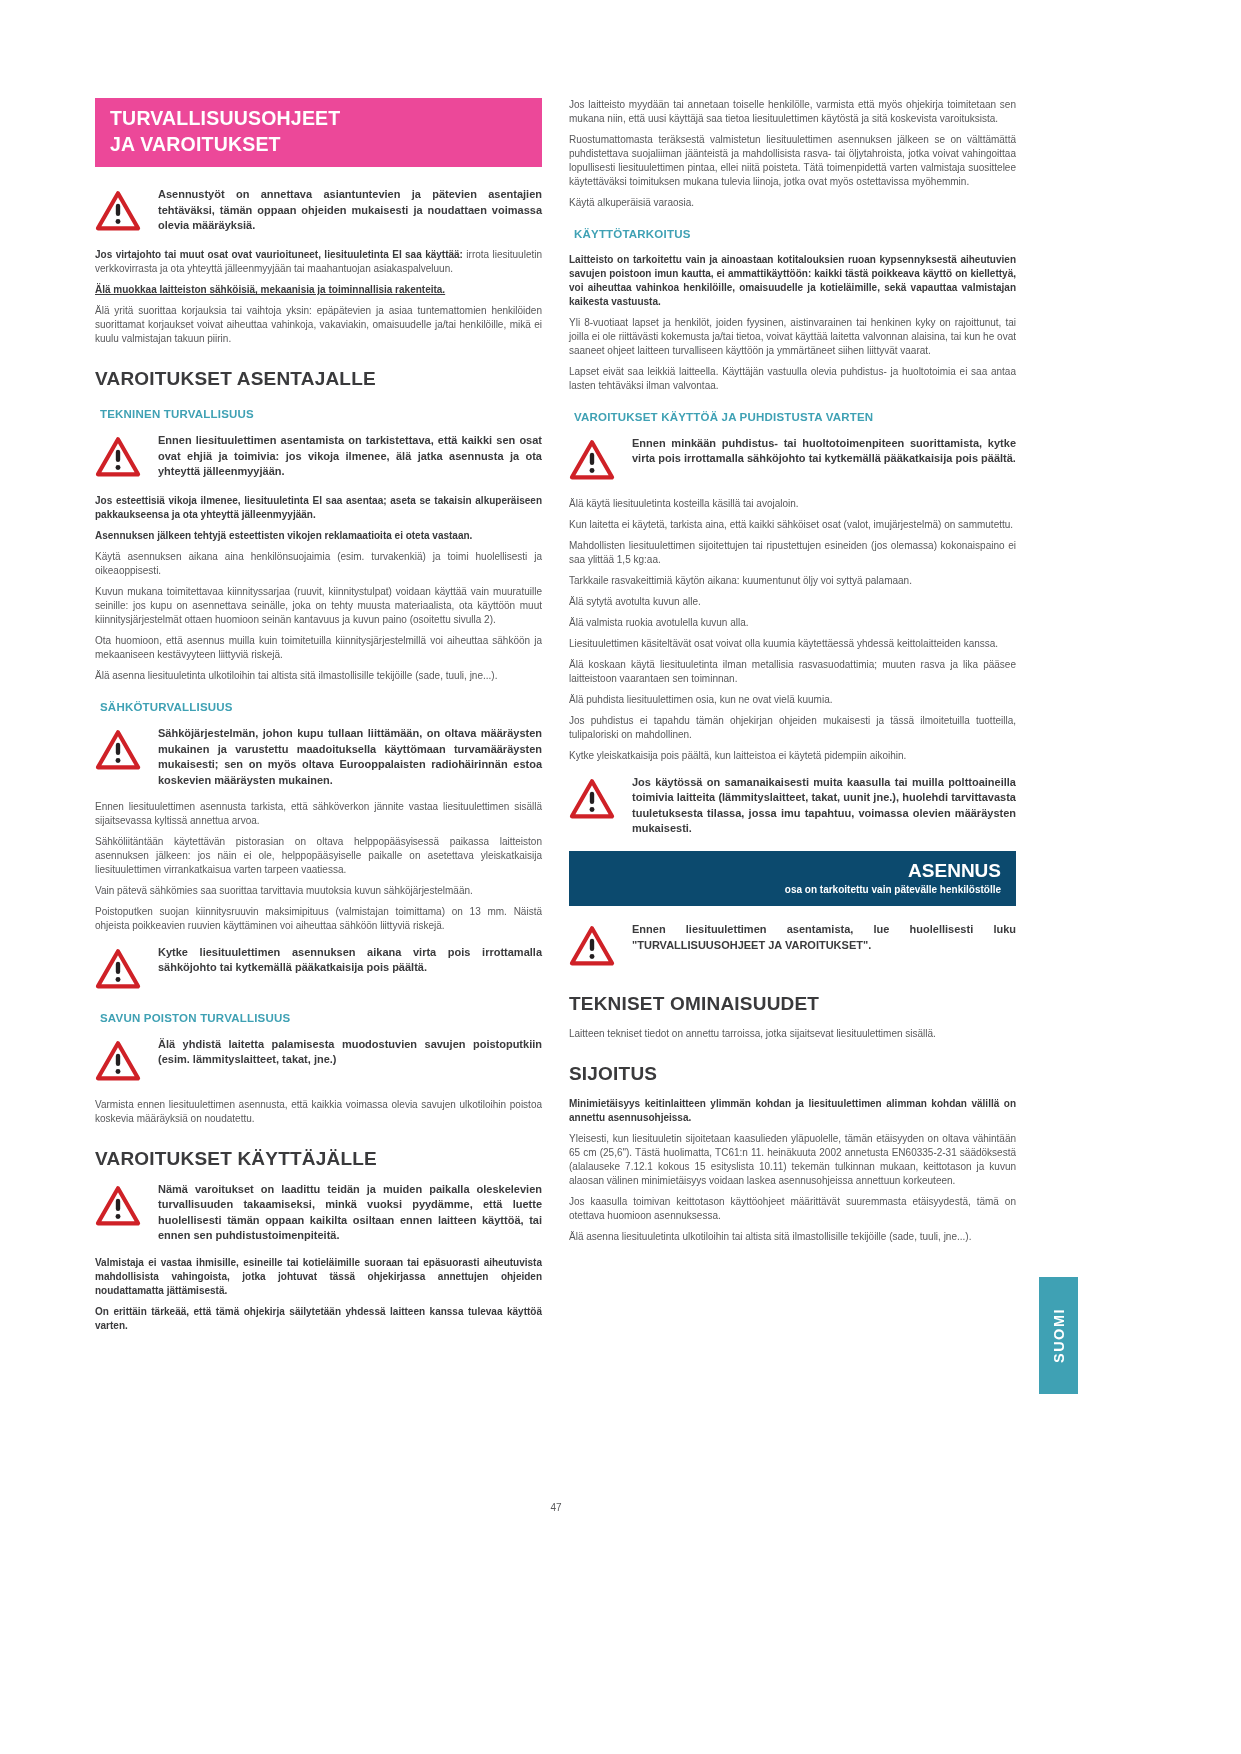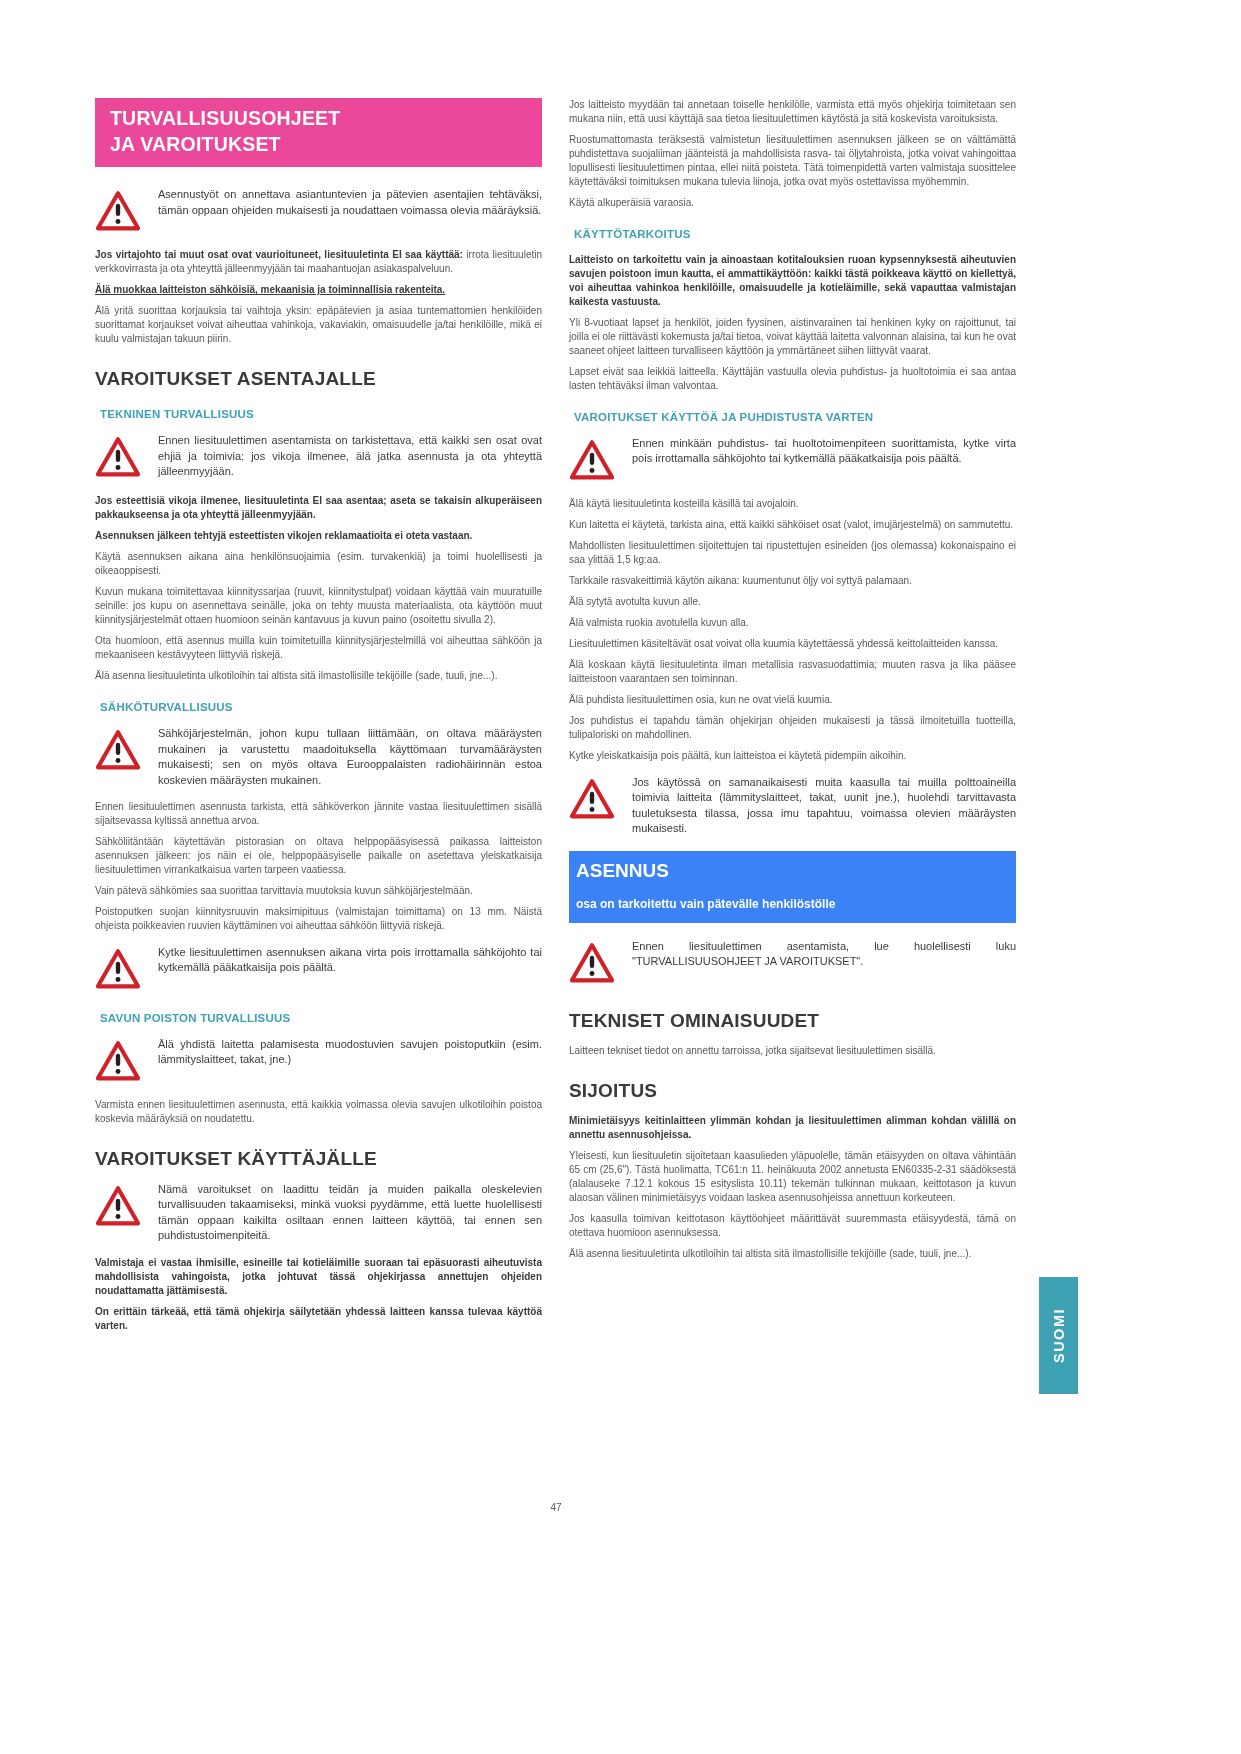--- a/index.html
+++ b/index.html
@@ -50,32 +50,33 @@
 
   .title-box {
     background: #ec4899;
     color: #ffffff;
     padding: 8px 15px 10px 15px;
     margin: 0 0 20px 0;
   }
   .tb-line { font-size: 19.5px; font-weight: bold; line-height: 1.32; letter-spacing: 0.2px; }
 
   .section-box {
-    background: #3b82f6;
+    background: #0c4a6e;
     color: #ffffff;
-    padding: 8px 15px 10px 7px;
+    padding: 8px 15px 10px 15px;
     margin: 14px 0 16px 0;
+    text-align: right;
   }
   .sb-title { font-size: 19px; font-weight: bold; line-height: 1.25; }
-  .sb-sub { font-size: 12px; font-weight: bold; line-height: 1.3; margin-top: 15px; }
+  .sb-sub { font-size: 10px; font-weight: bold; line-height: 1.3; margin-top: 1px; }
 
   .warning { display: flex; gap: 17px; margin: 12px 0 12px 0; }
   .w-icon { flex: 0 0 46px; padding-top: 3px; }
   .w-text {
-    font-weight: normal;
+    font-weight: bold;
     color: #3b3b3d;
     font-size: 11px;
     line-height: 1.4;
     text-align: justify;
   }
 
   .page-number {
     position: absolute;
     top: 1502px;
     left: 95px;

